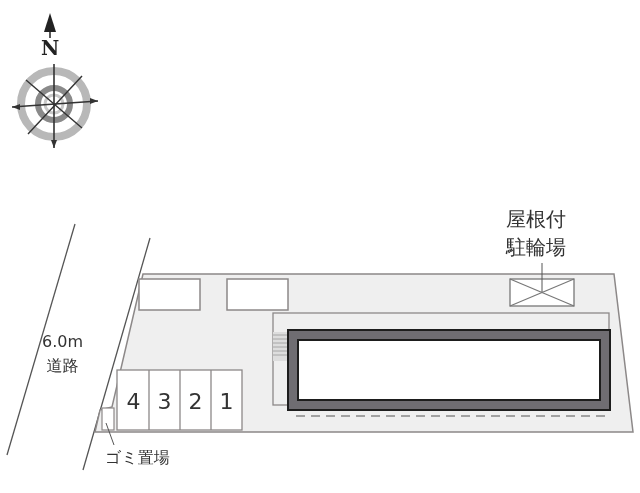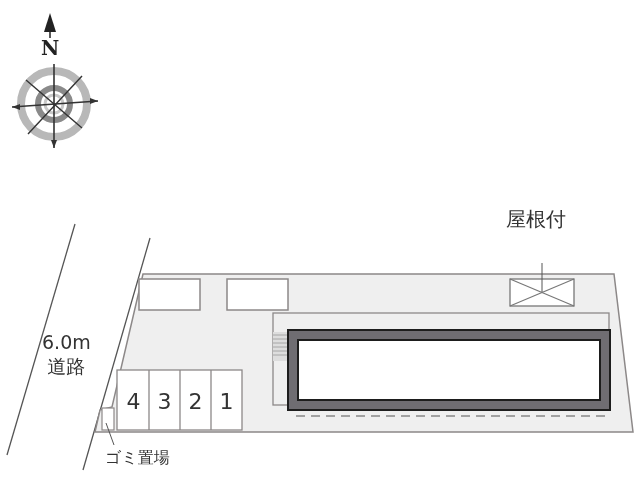--- a/index.html
+++ b/index.html
@@ -1,20 +1,20 @@
 <!DOCTYPE html>
 <html><head>
 <meta charset="utf-8">
 <style>
   html, body { margin: 0; padding: 0; background: #ffffff; }
   body { width: 640px; height: 493px; position: relative; overflow: hidden;
          font-family: "DejaVu Sans", sans-serif; }
   svg { position: absolute; left: 0; top: 0; }
   .lbl { position: absolute; color: #333333; font-family: "DejaVu Sans", sans-serif; white-space: nowrap; }
-  .road-label { left: 42px; top: 330px; font-size: 19px; line-height: 24px; text-align: center; }
+  .road-label { left: 42px; top: 330px; font-size: 16px; line-height: 24px; text-align: center; }
   .bike-label { left: 506px; top: 197px; font-size: 20px; line-height: 28px; text-align: center; margin-top: 8px; }
   .trash-label { left: 105px; top: 444px; font-size: 16px; line-height: 28px; }
   .slot { position: absolute; top: 372px; width: 31px; height: 58px; font-size: 22px; color: #333;
           display: flex; align-items: center; justify-content: center; }
 </style>
 </head>
 <body>
 
 <svg width="640" height="493" viewBox="0 0 640 493">
 
@@ -77,20 +77,21 @@
 
 <div class="lbl road-label">
   <div>6.0m</div>
   <div>道路</div>
 </div>
 
 <div class="lbl" style="left:41px; top:36px; font-size:20px; font-weight:bold; font-family:'DejaVu Serif', serif; color:#222;">N</div>
 
 <div class="lbl bike-label">
   <div>屋根付</div>
+  <div>駐輪場</div>
 </div>
 
 <div class="lbl trash-label">ゴミ置場</div>
 
 <div class="slot" style="left:118px;">4</div>
 <div class="slot" style="left:149px;">3</div>
 <div class="slot" style="left:180px;">2</div>
 <div class="slot" style="left:211px;">1</div>
 
 </body></html>

